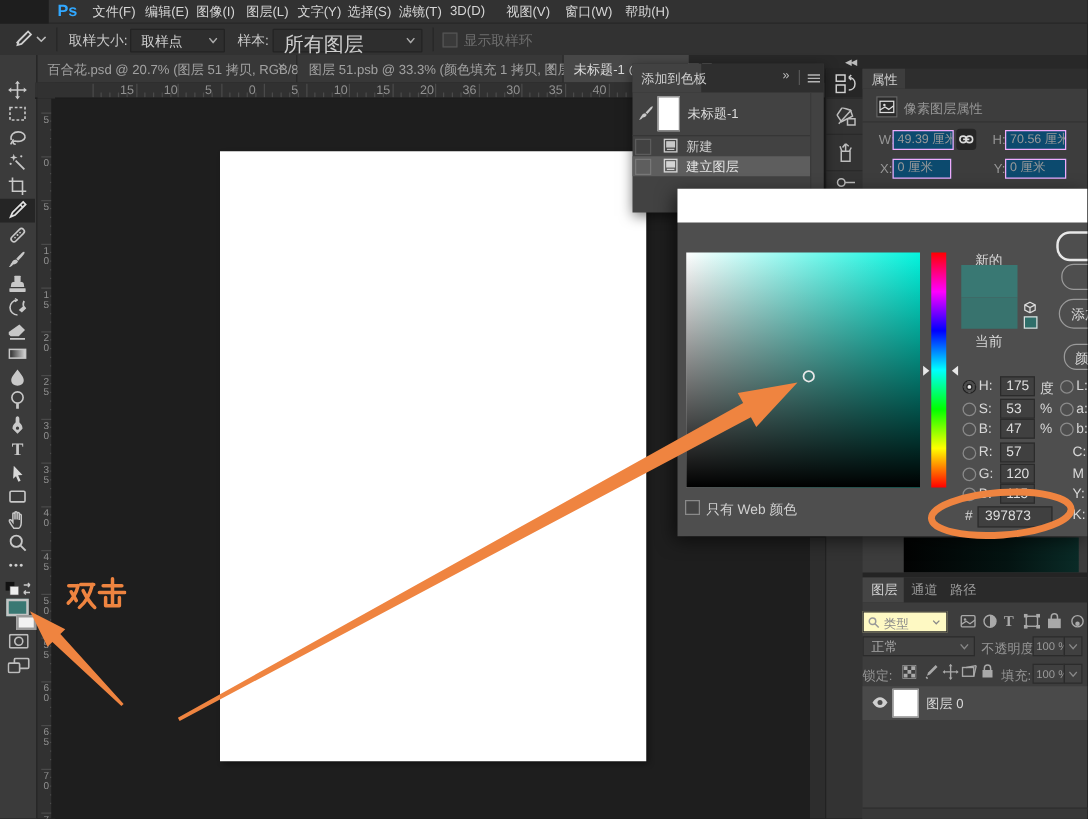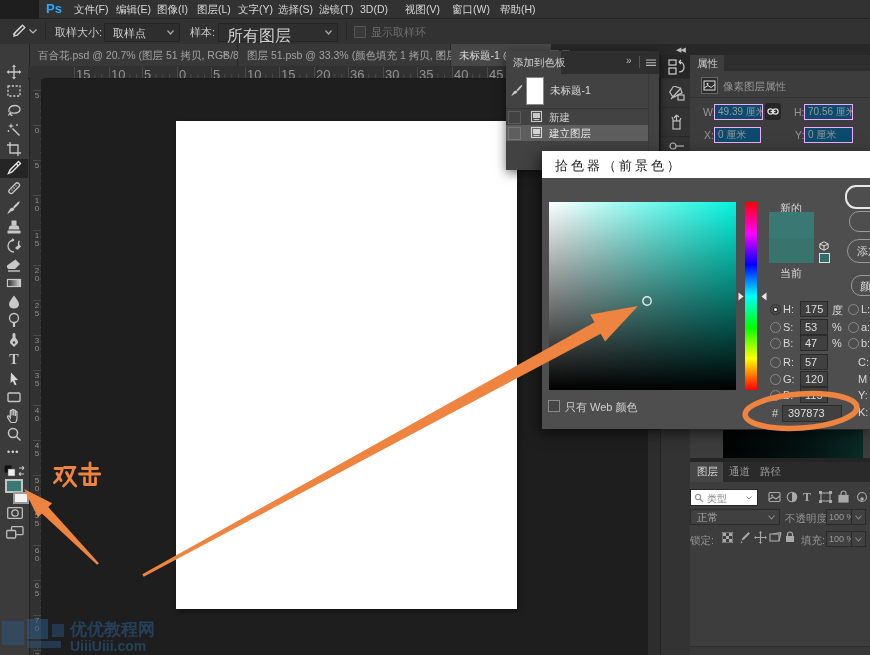--- a/index.html
+++ b/index.html
@@ -6,21 +6,21 @@
   body{width:870px;height:655px;overflow:hidden;background:#1e1e1e;
        font-family:"Liberation Sans",sans-serif;}
   #app{position:relative;width:870px;height:655px;overflow:hidden;}
   .a{position:absolute;}
   .txt{position:absolute;white-space:nowrap;}
   .mi{top:3px;font-size:10.5px;color:#d6d6d6;}
   .ot{top:6px;font-size:11px;color:#c8c8c8;}
   .dd{background:#2e2e2e;border:1px solid #232323;border-radius:1px;}
   .tt{top:5px;font-size:10.5px;color:#a2a2a2;}
   .tx{top:4px;font-size:11px;color:#9a9a9a;}
-  .rn{position:absolute;font-size:13px;color:#919191;}
+  .rn{position:absolute;font-size:10px;color:#919191;padding-left:20px;}
   .vn{position:absolute;font-size:8px;color:#919191;width:14px;text-align:center;line-height:7.5px;}
   .tool{position:absolute;left:6px;width:16px;height:16px;}
   .fo{position:absolute;font-size:10.5px;color:#969696;}
   .box{position:absolute;background:#0c4a6e;border:1px solid #f0abfc;font-size:10px;color:#9a9a9a;white-space:nowrap;overflow:hidden;line-height:11px;}
   .dbx{position:absolute;background:#404040;border:1px solid #2b2b2b;font-size:11px;color:#dedede;}
   .rad{position:absolute;width:9px;height:9px;border-radius:50%;border:1px solid #8a8a8a;background:#4e4e4e;}
   .dlab{position:absolute;font-size:11px;color:#d8d8d8;}
 </style>
 </head>
 <body>
@@ -330,21 +330,21 @@
     <div class="box" style="left:114px;top:72px;width:44px;height:13px;padding:1px 0 0 3px;">0 厘米</div>
 
     <div class="a" style="left:33px;top:375px;width:140px;height:28px;background:linear-gradient(to right,#020202 0%,#041412 60%,#0a2b27 100%);"></div>
 
     <div class="a" style="left:0;top:403px;width:180px;height:4px;background:#242424;"></div>
     <div class="a" style="left:0;top:407px;width:180px;height:20px;background:#2a2a2a;"></div>
     <div class="a" style="left:0;top:407px;width:33px;height:20px;background:#454545;"></div>
     <span class="txt" style="left:7px;top:410px;font-size:10.5px;color:#d2d2d2;">图层</span>
     <span class="txt" style="left:39px;top:410px;font-size:10.5px;color:#9a9a9a;">通道</span>
     <span class="txt" style="left:70px;top:410px;font-size:10.5px;color:#9a9a9a;">路径</span>
-    <div class="a" style="left:0;top:434px;width:66px;height:15px;background:#ffffff;border:1px solid #282828;">
+    <div class="a" style="left:0;top:434px;width:66px;height:15px;background:#fef9c3;border:1px solid #282828;">
       <svg class="a" style="left:3px;top:3px;" width="10" height="10" viewBox="0 0 10 10">
           <g fill="none" stroke="#999" stroke-width="1.2">
             <circle cx="4" cy="4" r="2.6"></circle>
             <path d="M6 6 L9 9"></path>
           </g>
         </svg>
       <span class="txt" style="left:16px;top:2px;font-size:10px;color:#8a8a8a;">类型</span>
       <svg class="a" style="left:55px;top:6px;" width="6" height="4" viewBox="0 0 6 4">
           <path d="M0.5 0.5 L3 3 L5.5 0.5" fill="none" stroke="#888" stroke-width="1"></path>
         </svg>
@@ -432,20 +432,28 @@
       </svg>
     <span class="txt fo" style="left:111px;top:479px;">填充:</span>
     <div class="dbx" style="left:136px;top:476px;width:24px;height:14px;">
         <span class="txt" style="left:2px;top:2px;font-size:9px;color:#9a9a9a;">100 %</span>
       </div>
     <div class="dbx" style="left:161px;top:476px;width:13px;height:14px;">
         <svg class="a" style="left:3px;top:5px;" width="7" height="5" viewBox="0 0 7 5">
           <path d="M0.5 0.5 L3.5 4 L6.5 0.5" fill="none" stroke="#888" stroke-width="1.1"></path>
         </svg>
       </div>
+    <div class="a" style="left:0;top:494px;width:180px;height:27px;background:#4a4a4a;">
+      <svg class="a" style="left:7px;top:8px;" width="14" height="10" viewBox="0 0 14 10">
+          <path d="M1 5 C3 1.8 5 0.8 7 0.8 C9 0.8 11 1.8 13 5 C11 8.2 9 9.2 7 9.2 C5 9.2 3 8.2 1 5 Z" fill="#cfcfcf"></path>
+          <circle cx="7" cy="5" r="2" fill="#4a4a4a"></circle>
+        </svg>
+      <div class="a" style="left:24px;top:2px;width:19px;height:21px;background:#fff;border:1px solid #909090;"></div>
+      <span class="txt" style="left:51px;top:7px;font-size:10.5px;color:#d8d8d8;">图层 0</span>
+    </div>
     <div class="a" style="left:0;top:591px;width:180px;height:9px;background:#383838;border-top:1px solid #2e2e2e;"></div>
   </div>
 
   <div class="a" id="history" style="left:506px;top:51px;width:153px;height:119px;background:#424242;box-shadow:0 3px 10px rgba(0,0,0,0.55);z-index:20;">
     <div class="a" style="left:0;top:0;width:153px;height:23px;background:#2e2e2e;"></div>
     <div class="a" style="left:0;top:0;width:55px;height:23px;background:#424242;"></div>
     <span class="txt" style="left:7px;top:5px;font-size:10.5px;color:#cfcfcf;">添加到色板</span>
     <span class="txt" style="left:120px;top:4px;font-size:10px;color:#bbb;">»</span>
     <div class="a" style="left:133px;top:5px;width:1px;height:12px;background:#555;"></div>
     <svg class="a" style="left:140px;top:8px;" width="10" height="8" viewBox="0 0 10 8">
@@ -478,21 +486,20 @@
             <rect x="3.5" y="3.5" width="6" height="4" fill="#d5d5d5"></rect>
             <path d="M3.5 9.5 H9.5"></path>
           </g>
         </svg>
       <span class="txt" style="left:43px;top:2px;font-size:10.5px;color:#e4e4e4;">建立图层</span>
     </div>
   </div>
 
   <div class="a" id="dialog" style="left:542px;top:151px;width:328px;height:278px;background:#4e4e4e;box-shadow:-3px 4px 14px rgba(0,0,0,0.6);z-index:30;">
     <div class="a" style="left:0;top:0;width:328px;height:27px;background:#ffffff;"></div>
-    <span class="txt" style="left:13px;top:6px;font-size:13px;letter-spacing:3px;color:#1a1a1a;">拾色器（前景色）</span>
     <div class="a" style="left:7px;top:51px;width:187px;height:188px;background:linear-gradient(to bottom,rgba(0,0,0,0) 0%,#000 100%),linear-gradient(to right,#fff,#04f4de);"></div>
     <svg class="a" style="left:98px;top:143px;" width="14" height="14" viewBox="0 0 14 14">
         <circle cx="7" cy="7" r="4.2" fill="none" stroke="#e8e8e8" stroke-width="1.4"></circle>
       </svg>
     <div class="a" style="left:203px;top:51px;width:12px;height:188px;background:linear-gradient(to bottom,#f00 0%,#f0f 16.7%,#00f 33.3%,#0ff 50%,#0f0 66.7%,#ff0 83.3%,#f00 100%);"></div>
     <svg class="a" style="left:196px;top:141px;" width="6" height="9" viewBox="0 0 6 9">
         <path d="M0.5 0.5 L5.5 4.5 L0.5 8.5 Z" fill="#e8e8e8"></path>
       </svg>
     <svg class="a" style="left:219px;top:141px;" width="6" height="9" viewBox="0 0 6 9">
         <path d="M5.5 0.5 L0.5 4.5 L5.5 8.5 Z" fill="#e8e8e8"></path>
@@ -571,25 +578,13 @@
     <polygon points="98.9,563.2 48.3,507.1 52.2,503.3 24,489 38,517.3 41.9,513.5 97.1,564.8" fill="#ef8440"></polygon>
     <ellipse cx="801" cy="411" rx="56" ry="17" transform="rotate(-4 801 411)" fill="none" stroke="#ef8440" stroke-width="5.5"></ellipse>
   </svg>
   <svg class="a" style="left:53px;top:461px;z-index:51;" width="48" height="28" viewBox="0 0 48 28">
     <g fill="none" stroke="#ee8440" stroke-width="2.8" stroke-linecap="round">
       <path d="M2 7.5 H9.5 M9.5 7.5 C8 13.5 5.5 18 1.5 21.5 M4 12.5 C5.5 15 6.8 17 8 19.5"></path>
       <path d="M11.5 6.5 H22 M21 6.5 C19 14.5 15.5 21 10.5 25 M13.5 11.5 C16 16.5 19 21.5 22.8 25"></path>
       <path d="M37 2 V22.5 M29.5 7.5 H44.5 M26.5 13 H47 M31.5 17 V23.5 M31.5 23.5 H42.5 M42.5 17 V23.5"></path>
     </g>
   </svg>
-  <div class="a" id="wm" style="left:0;top:612px;width:170px;height:43px;z-index:15;opacity:0.55;">
-    <svg width="170" height="43" viewBox="0 0 170 43">
-      <g fill="#2b5d8d">
-        <rect x="2" y="9" width="22" height="24" opacity="0.75"></rect>
-        <rect x="27" y="7" width="21" height="20" opacity="0.95"></rect>
-        <rect x="27" y="29" width="34" height="7" opacity="0.8"></rect>
-        <rect x="52" y="12" width="12" height="13" opacity="0.75"></rect>
-      </g>
-      <text x="70" y="23" font-size="17" font-weight="bold" fill="#2b5d8d" font-family="Liberation Sans,sans-serif">优优教程网</text>
-      <text x="70" y="39" font-size="14" font-weight="bold" fill="#2b5d8d" font-family="Liberation Sans,sans-serif">UiiiUiii.com</text>
-    </svg>
-  </div>
 </div>
 
 </body></html>

